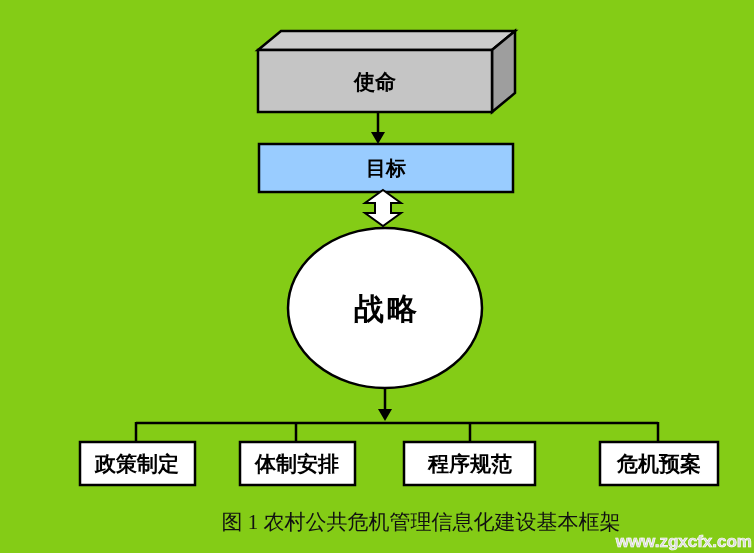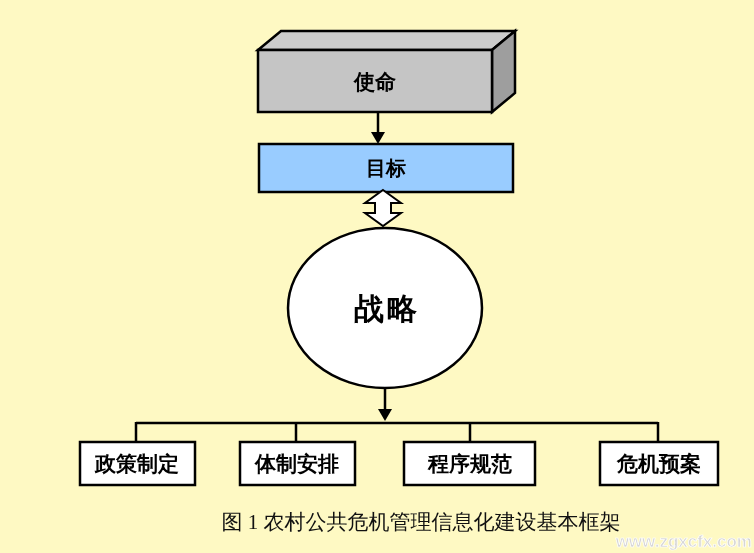--- a/index.html
+++ b/index.html
@@ -1,20 +1,20 @@
 <!DOCTYPE html>
 <html><head>
 <meta charset="utf-8">
 <style>
   html, body { margin: 0; padding: 0; background: #ffffff; }
   .page {
     position: relative;
     width: 754px;
     height: 553px;
-    background: #fef9c3;
+    background: #84cc16;
     overflow: hidden;
   }
   svg { display: block; }
   .shape   { fill: #ffffff; stroke: #000000; stroke-width: 2.5; }
   .ln      { stroke: #000000; stroke-width: 2.5; }
   .conn    { stroke: #000000; stroke-width: 2.5; fill: none; }
   .arrowline { stroke: #000000; stroke-width: 2.5; }
   .arrowhead { fill: #000000; stroke: none; }
   .hollow  { fill: #ffffff; stroke: #000000; stroke-width: 2; }
   .lbl {

